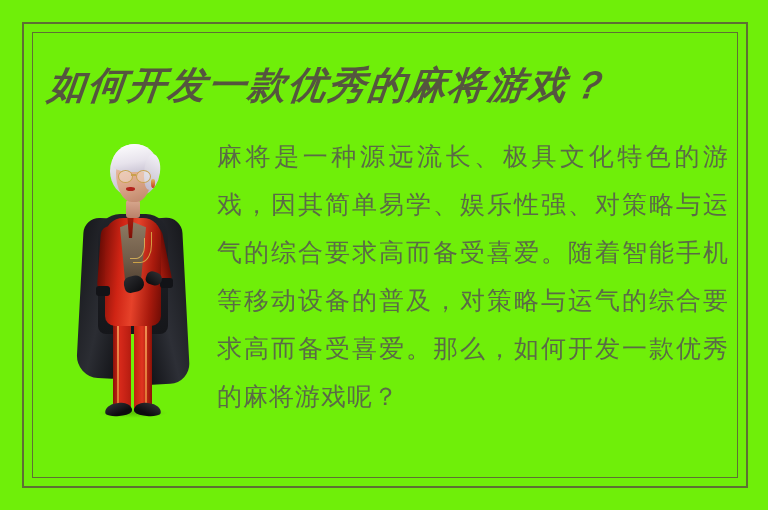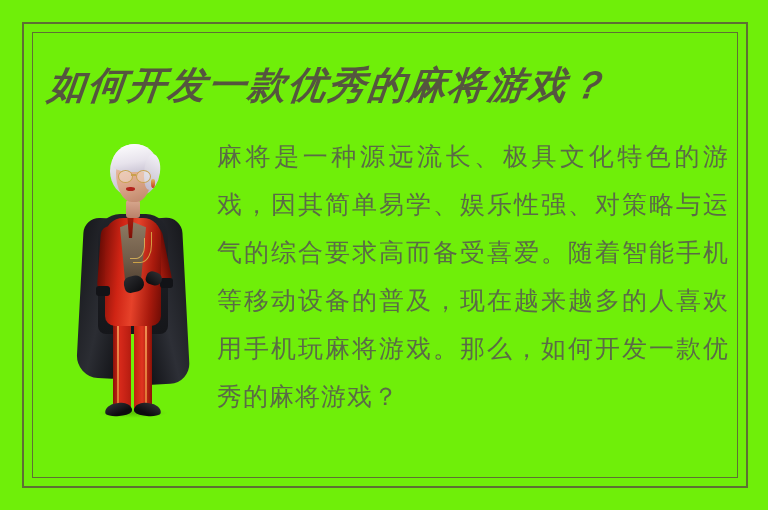--- a/index.html
+++ b/index.html
@@ -271,21 +271,21 @@
 </head>
 <body>
 
 <div id="poster">
 
   <div class="frame-outer"></div>
   <div class="frame-inner"></div>
 
   <div class="title">如何开发一款优秀的麻将游戏？</div>
 
-  <div class="body-text">麻将是一种源远流长、极具文化特色的游戏，因其简单易学、娱乐性强、对策略与运气的综合要求高而备受喜爱。随着智能手机等移动设备的普及，现在越来越多的人喜欢用手机玩麻将游戏。那么，如何开发一款优秀的麻将游戏？</div>
+  <div class="body-text">麻将是一种源远流长、极具文化特色的游戏，因其简单易学、娱乐性强、对策略与运气的综合要求高而备受喜爱。随着智能手机等移动设备的普及，对策略与运气的综合要求高而备受喜爱。那么，如何开发一款优秀的麻将游戏呢？</div>
 
   <div class="character">
 
     <div class="shadow"></div>
 
     <div class="coat-left"></div>
     <div class="coat-right"></div>
     <div class="coat-body"></div>
 
     <div class="leg-l"></div>

